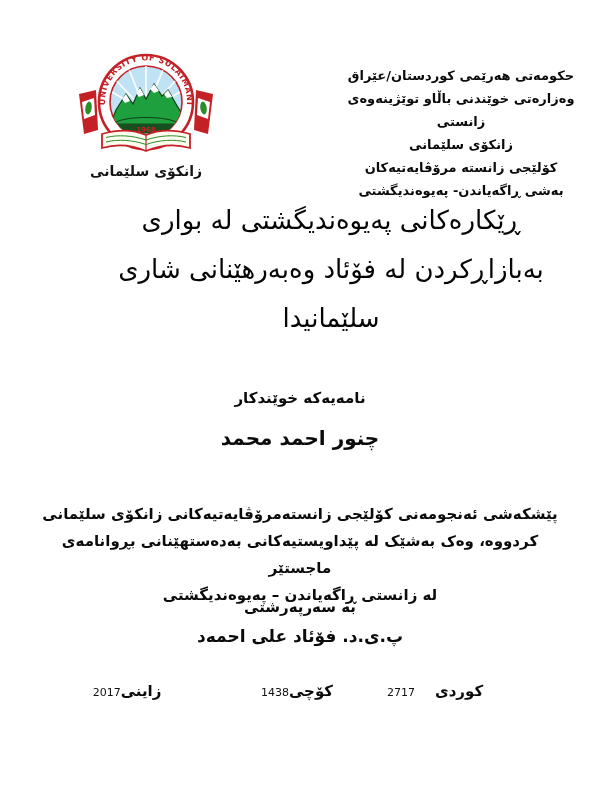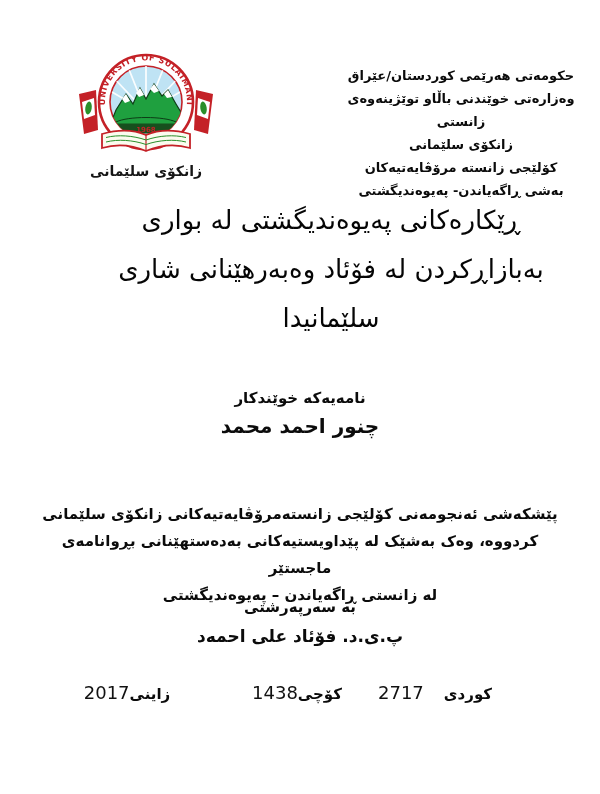--- a/index.html
+++ b/index.html
@@ -28,21 +28,21 @@
     position:absolute;left:0;top:196px;width:600px;
     direction:rtl;text-align:center;
     font-size:26px;font-weight:400;line-height:49px;color:#050505;padding-left:31px;
   }
   
   .student-block{
     position:absolute;left:0;top:386px;width:600px;
     direction:rtl;text-align:center;
   }
   .student-label{font-size:15px;font-weight:800;line-height:24px;}
-  .student-name{font-size:20px;font-weight:800;line-height:30px;margin-top:1px;}
+  .student-name{font-size:20px;font-weight:800;line-height:30px;margin-top:13px;}
   
   .submission-block{
     position:absolute;left:30px;top:501px;width:540px;
     direction:rtl;text-align:center;
     font-size:15px;font-weight:800;line-height:27px;color:#0b0b0b;
   }
   
   .supervision-block{
     position:absolute;left:0;top:595px;width:600px;
     direction:rtl;text-align:center;
@@ -52,21 +52,21 @@
   
   .dates-row{position:absolute;left:0;top:682px;width:600px;height:26px;}
   .date-item{
     position:absolute;top:0;width:140px;
     display:flex;direction:ltr;justify-content:center;align-items:baseline;
     white-space:nowrap;
   }
   .date-item.kurdi{left:365px;}
   .date-item.kochi{left:227px;}
   .date-item.zayini{left:57px;}
-  .date-value{font-size:18px;font-weight:400;color:#111;}
+  .date-value{font-size:11px;font-weight:400;color:#111;}
   .date-item.kurdi .date-value{margin-right:20px;}
   .date-unit{font-size:15px;font-weight:800;color:#0b0b0b;direction:rtl;}
 </style>
 </head>
 <body>
 
 <div class="page">
 
   <div class="logo">
     <svg width="140" height="106" viewBox="0 0 140 106">

